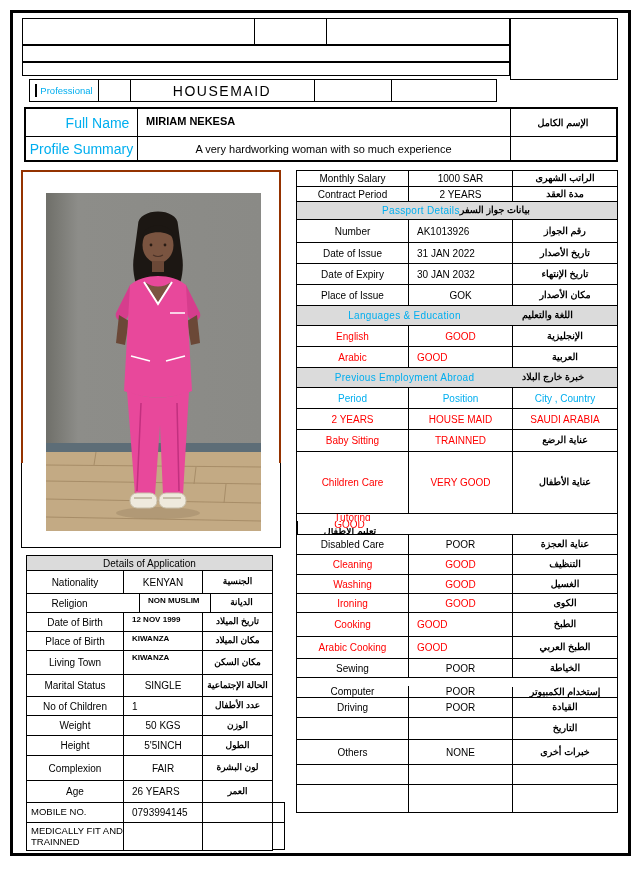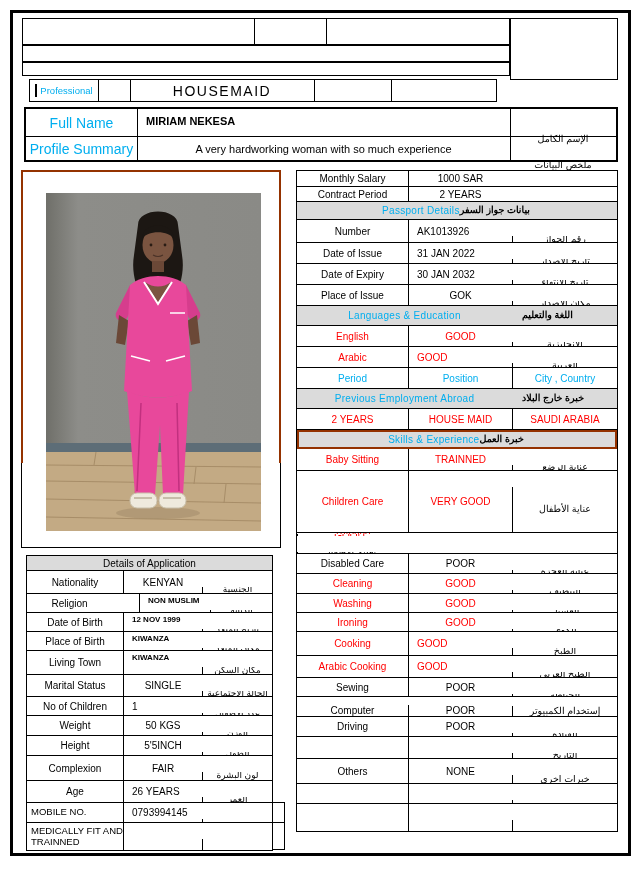--- a/index.html
+++ b/index.html
@@ -13,21 +13,21 @@
   .red{color:#FF0000;}
   .t10{font-size:14px;}
   .flexc{display:flex;align-items:center;justify-content:center;}
   
   .gtable{position:absolute;box-sizing:border-box;border:1px solid #000;border-bottom:none;background:#fff;}
   .row{display:flex;box-sizing:border-box;border-bottom:1px solid #000;background:#fff;overflow:hidden;}
   .cell{display:flex;align-items:center;justify-content:center;box-sizing:border-box;
         overflow:hidden;font-size:10px;line-height:1.1;white-space:nowrap;}
   .cell.vleft{justify-content:flex-start;padding-left:8px;}
   .c2,.c3{border-left:1px solid #000;}
-  .arb{font-weight:normal;font-size:9.5px;direction:rtl;margin-top:16px;}
+  .arb{font-weight:bold;font-size:9.5px;direction:rtl;}
   .arb9{font-size:9px;}
   .sec{background:#DBDBDB;}
   .sec .en{color:#00AEEF;letter-spacing:.3px;}
   .sec .ar{font-weight:bold;font-size:9.5px;margin-right:2px;}
   .small-val{font-size:8px;font-weight:bold;align-items:flex-start;padding-top:3px;}
   .caret{display:inline-block;width:2px;height:13px;background:#000;margin-right:3px;}
   #frame{left:10px;top:10px;width:621px;height:846px;border:3px solid #000;background:transparent;pointer-events:none;}
 </style>
 </head>
 <body>
@@ -53,26 +53,25 @@
       <span class="caret"></span>
       <span class="cyan" style="font-size:9.5px;">Professional</span>
     </div>
     <div class="abs flexc t10" style="left:100px;top:0;width:184px;height:21px;letter-spacing:1.5px;">HOUSEMAID</div>
   </div>
 
   <div class="abs" style="left:24px;top:107px;width:594px;height:55px;border:2px solid #000;background:#fff;">
     <div class="hline" style="top:27px;"></div>
     <div class="vline" style="left:111px;"></div>
     <div class="vline" style="left:484px;"></div>
-    <div class="abs flexc cyan t10" style="left:0;top:0;width:111px;height:27px;">Full Name</div>
+    <div class="abs flexc cyan t10" style="left:16px;top:0;width:111px;height:27px;">Full Name</div>
     <div class="abs" style="left:120px;top:6px;width:360px;font-size:11px;font-weight:bold;">MIRIAM NEKESA</div>
     <div class="abs flexc arb" style="left:484px;top:0;width:106px;height:27px;" dir="rtl">الإسم الكامل</div>
     <div class="abs flexc cyan t10" style="left:0;top:28px;width:111px;height:23px;">Profile Summary</div>
     <div class="abs flexc" style="left:111px;top:28px;width:373px;height:23px;font-size:11px;">A very hardworking woman with so much experience</div>
-    <div class="abs flexc arb" style="left:484px;top:28px;width:106px;height:23px;" dir="rtl">ملخص البيانات</div>
   </div>
 
   <div class="abs" style="left:21px;top:170px;width:260px;height:293px;border:2px solid #943200;border-bottom:none;background:#fff;"></div>
   <div class="abs" style="left:21px;top:463px;width:260px;height:85px;border:1px solid #000;border-top:none;background:#fff;"></div>
   <div class="abs" style="left:46px;top:193px;width:215px;height:338px;">
     <svg width="215" height="338" viewBox="0 0 215 338">
       <defs>
         <linearGradient id="wallg" x1="0" y1="0" x2="1" y2="0">
           <stop offset="0" stop-color="#6f6f69"></stop>
             <stop offset="0.15" stop-color="#8d8d89"></stop>
@@ -169,43 +168,37 @@
       <div class="row" style="height: 21px;">
         <div class="cell red" style="width: 111px;">English</div>
         <div class="cell c2 red" style="width: 104px;">GOOD</div>
         <div class="cell c3 arb" dir="rtl" style="width: 105px;">الإنجليزية</div>
       </div>
       <div class="row" style="height: 21px;">
         <div class="cell red" style="width: 111px;">Arabic</div>
         <div class="cell c2 red vleft" style="width: 104px;">GOOD</div>
         <div class="cell c3 arb" dir="rtl" style="width: 105px;">العربية</div>
       </div>
+      <div class="row sec" style="height: 20px;">
+        <div class="cell" style="width: 215px; background: transparent;">
+          <div class="en">Previous Employment Abroad</div>
+        </div>
+        <div class="cell" style="flex: 1 1 0%; justify-content: flex-start; padding-left: 10px; background: transparent;">
+          <div class="ar" dir="rtl">خبرة خارج البلاد</div>
+        </div>
+      </div>
       <div class="row" style="height: 21px;">
         <div class="cell cyan" style="width: 111px;">Period</div>
         <div class="cell c2 cyan" style="width: 104px;">Position</div>
         <div class="cell c3 cyan" style="width: 105px;">City , Country</div>
       </div>
-      <div class="row sec" style="height: 20px;">
-        <div class="cell" style="width: 215px; background: transparent;">
-          <div class="en">Previous Employment Abroad</div>
-        </div>
-        <div class="cell" style="flex: 1 1 0%; justify-content: flex-start; padding-left: 10px; background: transparent;">
-          <div class="ar" dir="rtl">خبرة خارج البلاد</div>
-        </div>
-      </div>
       <div class="row" style="height: 21px;">
         <div class="cell red" style="width: 111px;">2 YEARS</div>
         <div class="cell c2 red" style="width: 104px;">HOUSE MAID</div>
         <div class="cell c3 red" style="width: 105px;">SAUDI ARABIA</div>
-      </div>
-      <div class="row sec" style="height: 19px; border: 2px solid rgb(148, 50, 0);">
-        <div class="cell" style="flex: 1 1 0%; background: transparent;">
-          <div class="en">Skills &amp; Experience</div>
-          <div class="ar" dir="rtl">خبرة العمل</div>
-        </div>
       </div>
       <div class="row" style="height: 22px;">
         <div class="cell red" style="width: 111px;">Baby Sitting</div>
         <div class="cell c2 red" style="width: 104px;">TRAINNED</div>
         <div class="cell c3 arb" dir="rtl" style="width: 105px;">عناية الرضع</div>
       </div>
       <div class="row" style="height: 62px;">
         <div class="cell red" style="width: 111px;">Children Care</div>
         <div class="cell c2 red" style="width: 104px;">VERY GOOD</div>
         <div class="cell c3 arb" dir="rtl" style="width: 105px;">عناية الأطفال</div>

